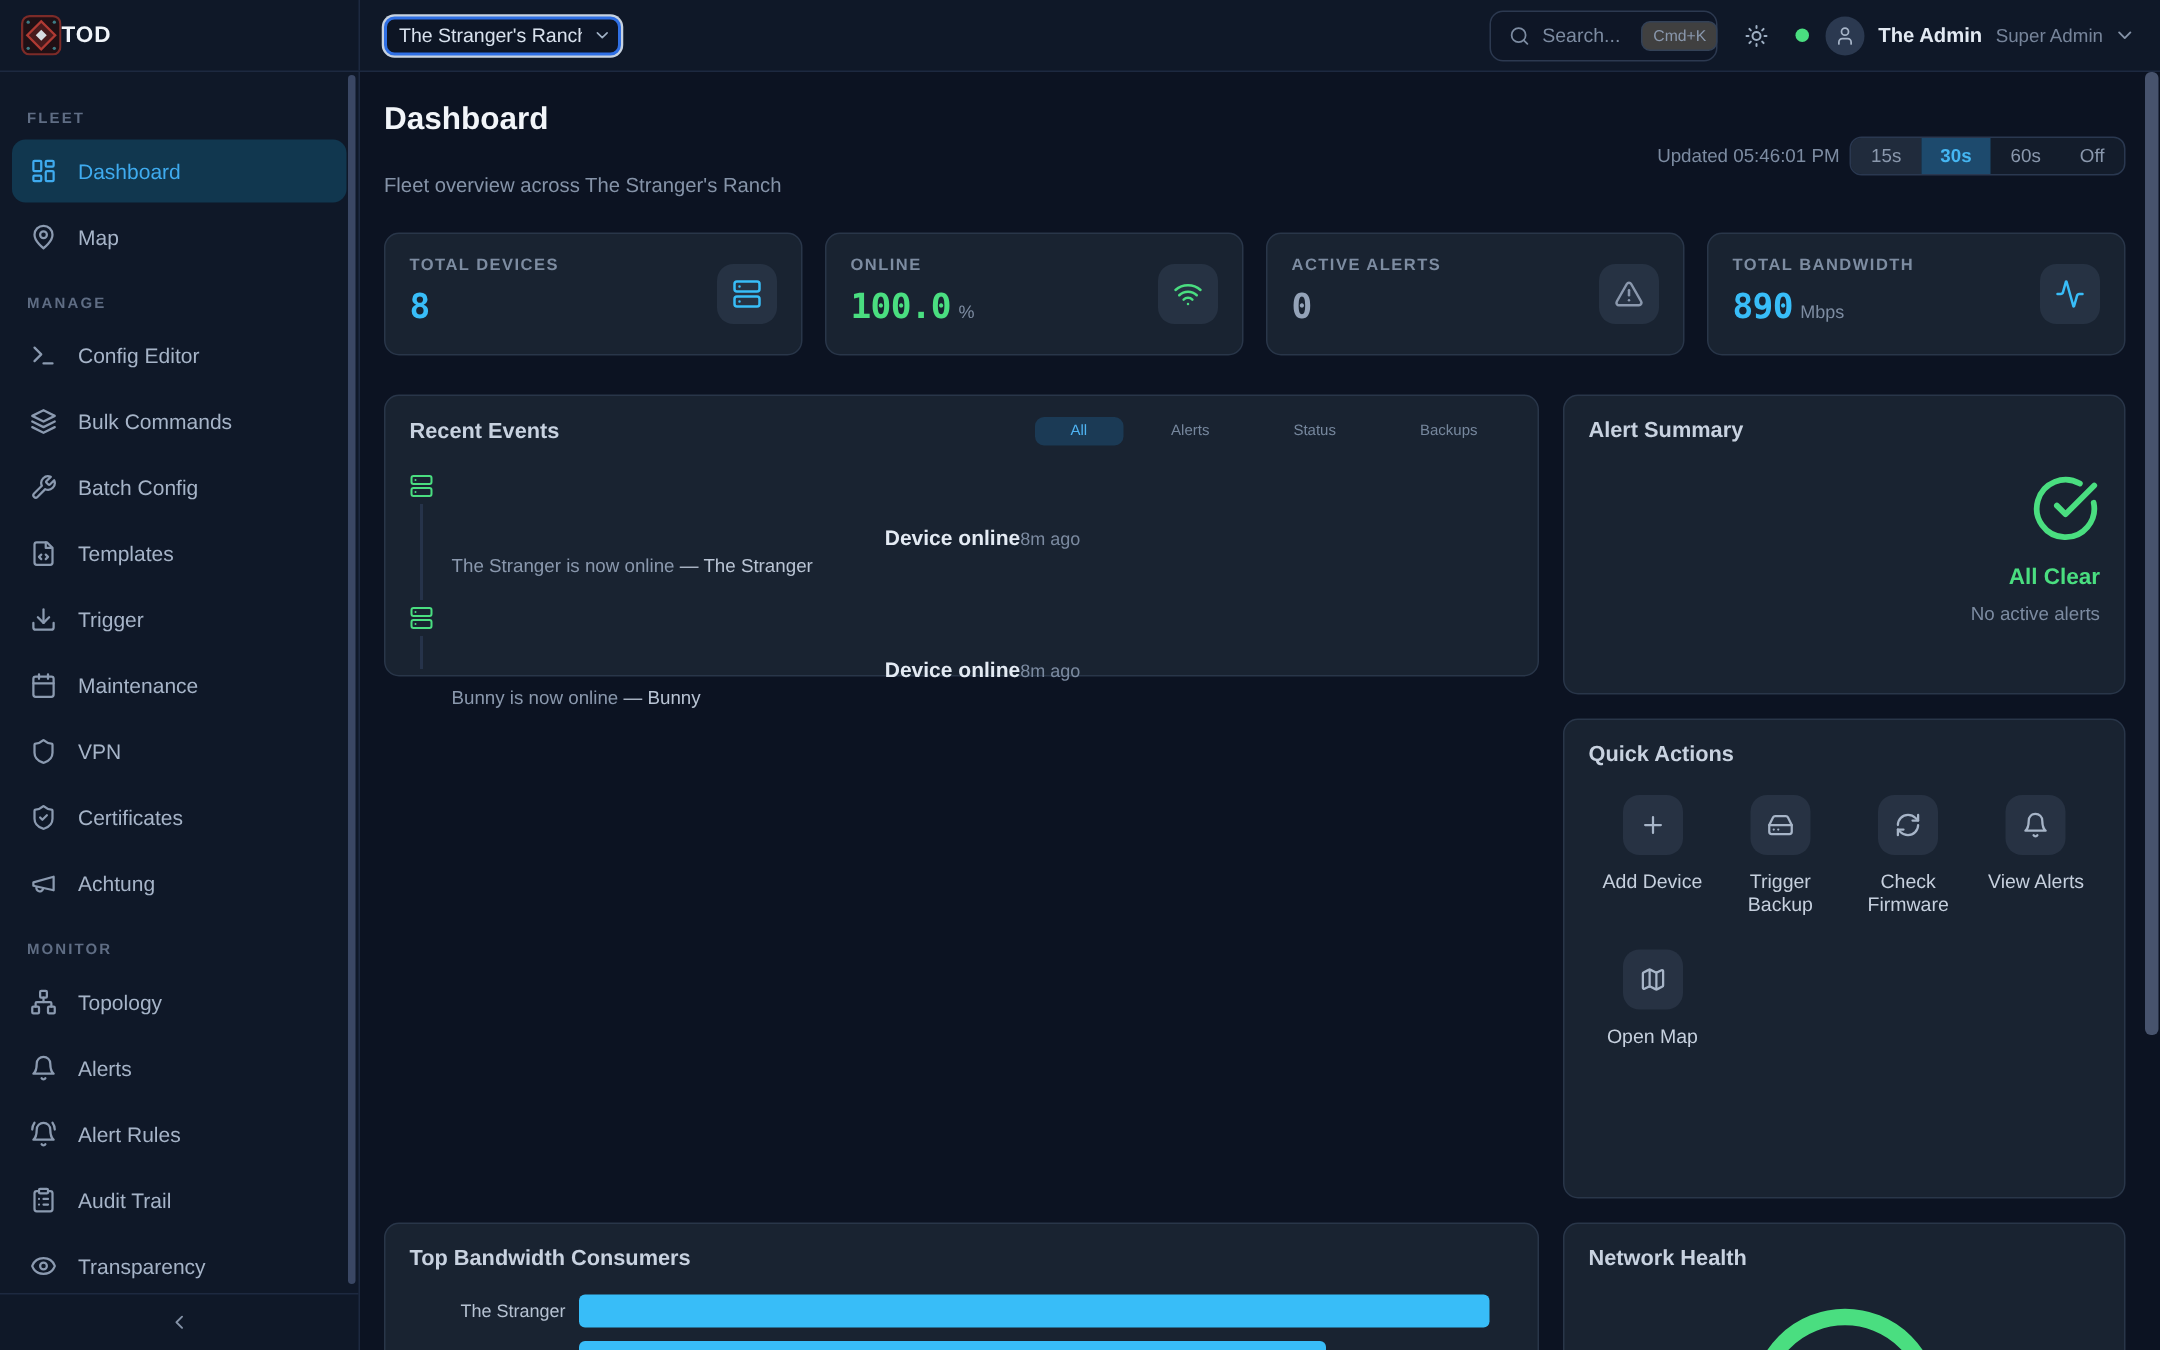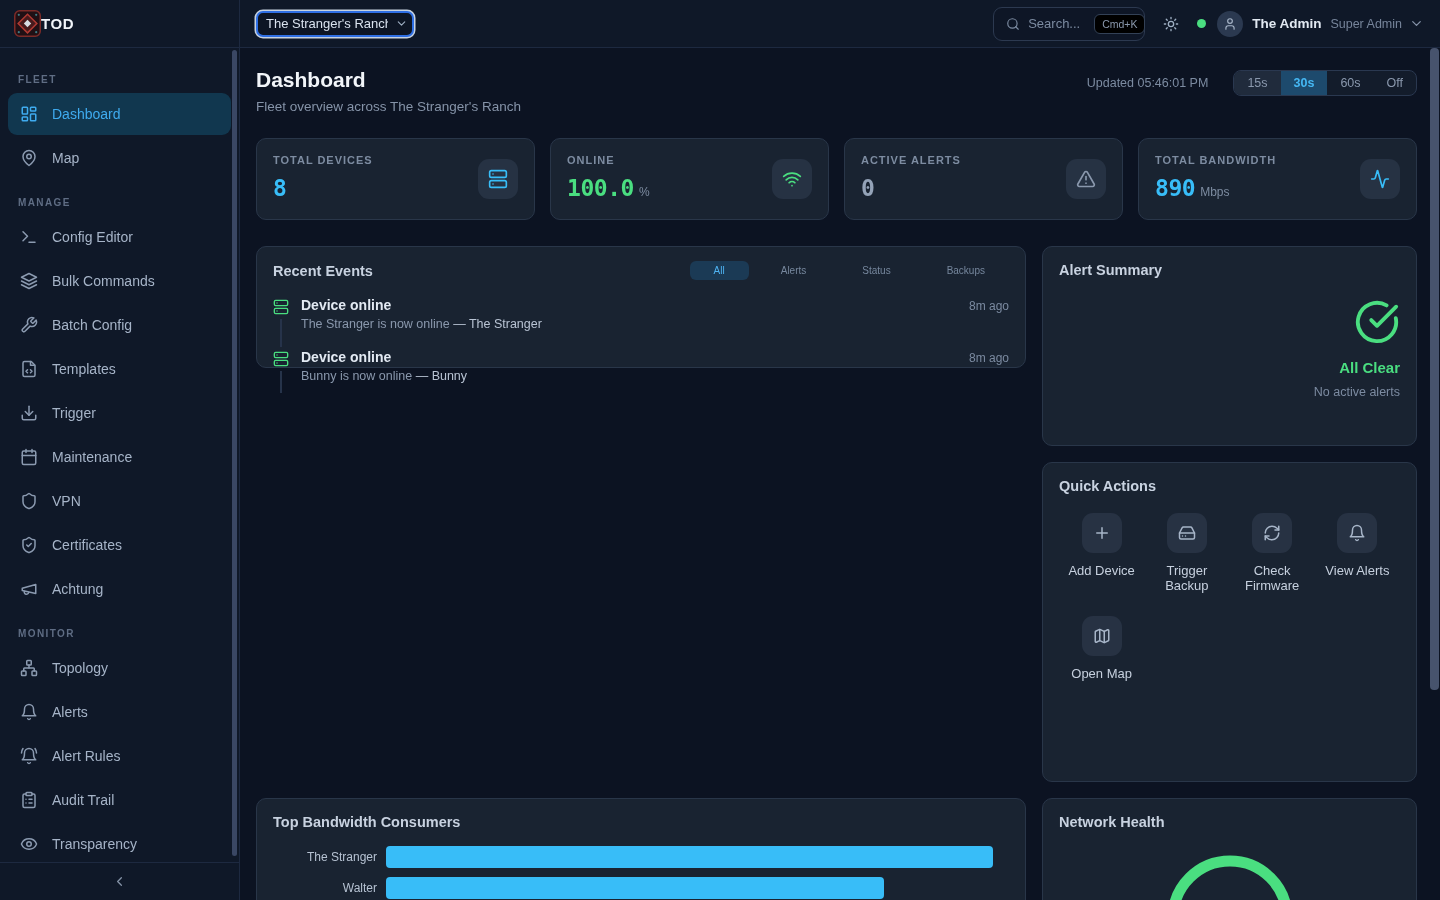--- a/index.html
+++ b/index.html
@@ -26,21 +26,21 @@
     border:2px solid #2f6fe4; border-radius:7px; outline:none;
     box-shadow:0 0 0 1.5px #c7d2e0;
   }
   .fleet-select-wrap .chev { position:absolute; right:6px; top:6px; width:13px; height:13px; color:#9fb0c4; pointer-events:none; }
 
   .topbar-right { margin-left:auto; display:flex; align-items:center; }
   .searchbox { display:flex; align-items:center; gap:8px; height:34px; padding:0 8px 0 12px; border:1px solid #2c3950; border-radius:9px; background:#0e1626; width:152px; }
   .searchbox .sicon { width:14px; height:14px; color:#7c8ba1; flex:0 0 auto; }
   .searchbox input { background:transparent; border:none; outline:none; color:#cdd7e4; font-size:13px; width:58px; padding:0; font-family:"Liberation Sans",sans-serif; }
   .searchbox input::placeholder { color:#7c8ba1; }
-  .kbd { font-size:10.5px; color:#8a98ad; border:1px solid #334156; background:#000000; border-radius:6px; padding:3px 7px; white-space:nowrap; }
+  .kbd { font-size:10.5px; color:#8a98ad; border:1px solid #334156; background:#404040; border-radius:6px; padding:3px 7px; white-space:nowrap; }
   .theme-btn { width:28px; height:28px; display:flex; align-items:center; justify-content:center; background:transparent; border:none; color:#9fb0c4; margin-left:12px; cursor:pointer; }
   .theme-btn svg { width:16px; height:16px; }
   .status-dot { width:9px; height:9px; border-radius:50%; background:#4ade80; margin-left:12px; }
   .avatar { width:26px; height:26px; border-radius:50%; background:#2b3950; display:flex; align-items:center; justify-content:center; color:#a7b5c8; margin-left:11px; }
   .avatar svg { width:14px; height:14px; }
   .user-name { font-size:13.5px; font-weight:600; color:#e2e9f2; margin-left:9px; }
   .user-role { font-size:12.5px; color:#76849a; margin-left:9px; }
   .user-chev { width:15px; height:15px; color:#8593a8; margin-left:7px; }
 
   
@@ -59,22 +59,22 @@
   .sidebar-footer { border-top:1px solid #1d2940; height:38px; display:flex; align-items:center; justify-content:center; color:#8593a8; cursor:pointer; }
   .sidebar-footer svg { width:15px; height:15px; }
   .side-scroll-thumb { position:absolute; right:2px; top:2px; width:5px; height:806px; background:#3a4764; border-radius:3px; }
 
   
   .main { flex:1; position:relative; padding:20px 23px 0 16px; overflow:hidden; }
   .main-scroll-thumb { position:absolute; right:1px; top:0; width:9px; height:642px; background:#47536d; border-radius:4px; }
 
   .page-header { display:flex; justify-content:space-between; align-items:flex-start; }
   .page-title { font-size:21px; font-weight:700; color:#f2f5f9; margin:0; }
-  .page-subtitle { font-size:13.5px; color:#8593a8; margin-top:7px; }
-  .header-right { display:flex; align-items:center; gap:25px; margin-top:2px; }
+  .page-subtitle { font-size:13.5px; color:#8593a8; margin-top:24px; }
+  .header-right { display:flex; align-items:center; gap:7px; margin-top:23px; }
   .updated { font-size:12.5px; color:#7c8ba1; }
   .refresh-group { display:flex; background:#131c2b; border:1px solid #2a3850; border-radius:8px; overflow:hidden; }
   .refresh-btn { border:none; background:transparent; color:#8a98ad; font-size:12.5px; padding:5px 13px; cursor:pointer; font-family:"Liberation Sans",sans-serif; }
   .refresh-btn.shaded { background:#202b3c; }
   .refresh-btn.active { background:#1d4a6d; color:#45b7f3; font-weight:700; }
 
   
   .stats { display:grid; grid-template-columns:repeat(4,1fr); gap:15px; margin-top:24px; }
   .stat-card { background:#192331; border:1px solid #293649; border-radius:10px; height:82px; padding:15px 16px; display:flex; justify-content:space-between; }
   .stat-label { font-size:11px; font-weight:600; letter-spacing:.09em; color:#7d8ca1; }
@@ -84,39 +84,39 @@
   .v-blue { color:#38bdf8; } .v-green { color:#4ade80; } .v-gray { color:#94a3b8; }
   .stat-chip { width:40px; height:40px; border-radius:11px; background:#263243; display:flex; align-items:center; justify-content:center; align-self:center; }
   .stat-chip .ic { width:20px; height:20px; }
   .i-blue { color:#38bdf8; } .i-green { color:#4ade80; } .i-gray { color:#8a98ad; }
 
   
   .dash-grid { display:grid; grid-template-columns:1fr 375px; grid-template-rows:200px 320px 290px; gap:16px; margin-top:26px; }
   .panel { background:#192331; border:1px solid #293649; border-radius:10px; padding:14px 16px; }
   .panel-title { font-size:14.5px; font-weight:600; color:#c8d2e0; }
 
-  .panel-events { grid-column:1; grid-row:1; height:122px; align-self:start; }
+  .panel-events { grid-column:1; grid-row:1; height:188px; align-self:start; }
   .panel-alert  { grid-column:2; grid-row:1; }
   .panel-qa     { grid-column:2; grid-row:2; }
   .panel-bw     { grid-column:1; grid-row:3; }
   .panel-health { grid-column:2; grid-row:3; }
 
   
   .re-head { display:flex; justify-content:space-between; align-items:center; }
   .re-tabs { display:flex; gap:8px; align-items:center; }
   .re-tab { border:none; background:transparent; color:#76879d; font-size:10px; padding:4px 24px; border-radius:6px; cursor:pointer; font-family:"Liberation Sans",sans-serif; }
   .re-tab.active { background:#1b3a55; color:#4fb3f2; }
   .event-list { margin-top:12px; }
   .event { display:flex; gap:12px; position:relative; padding:5px 0 13px; }
   .event::after { content:''; position:absolute; left:7px; top:27px; width:2px; background:#26334a; }
   .event.has-next::after { bottom:-3px; }
   .event.last::after { height:22px; }
   .event .ev-icon { width:16px; height:16px; color:#4ade80; flex:0 0 auto; margin-top:2px; position:relative; z-index:1; }
   .ev-body { flex:1; }
-  .ev-top { display:flex; justify-content:space-between; align-items:baseline; }
+  .ev-top { display:flex; justify-content:center; align-items:baseline;margin-top:36px; }
   .ev-title { font-size:14px; font-weight:600; color:#e3eaf3; }
   .ev-time { font-size:12px; color:#7b8aa0; }
   .ev-sub { margin-top:4px; font-size:12.5px; color:#8a98ad; }
   .ev-sub .ev-device { color:#b9c4d4; }
 
   
   .as-body { display:flex; flex-direction:column; align-items:flex-end; margin-top:20px; }
   .as-icon { width:46px; height:46px; color:#4ade80; }
   .as-status { margin-top:14px; font-size:15px; font-weight:700; color:#4ade80; }
   .as-note { margin-top:9px; font-size:12.5px; color:#7c8ba1; }

